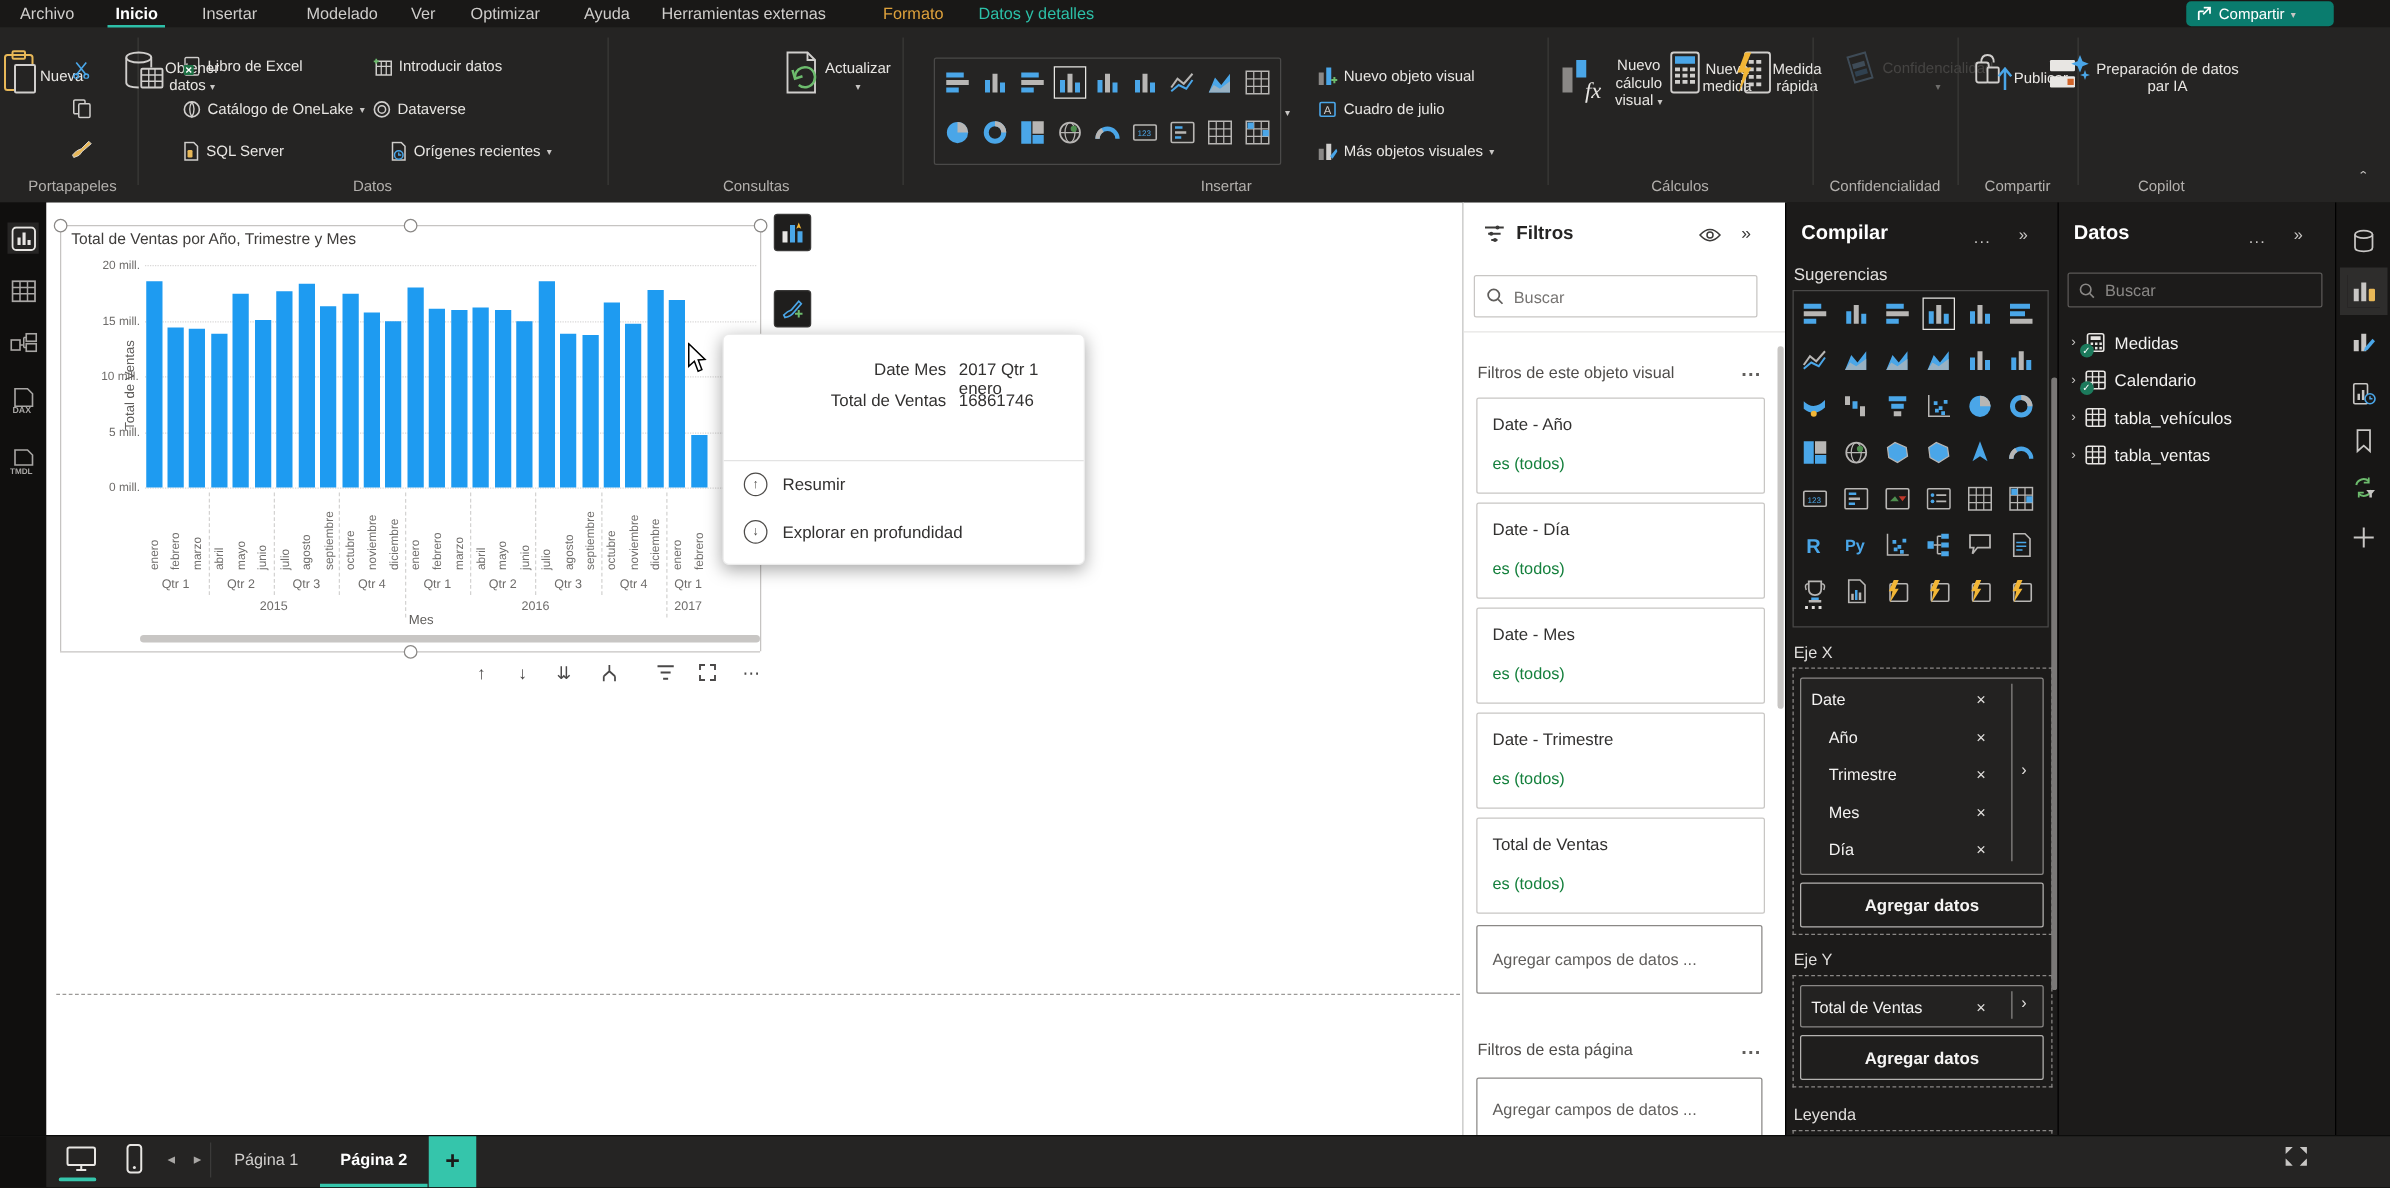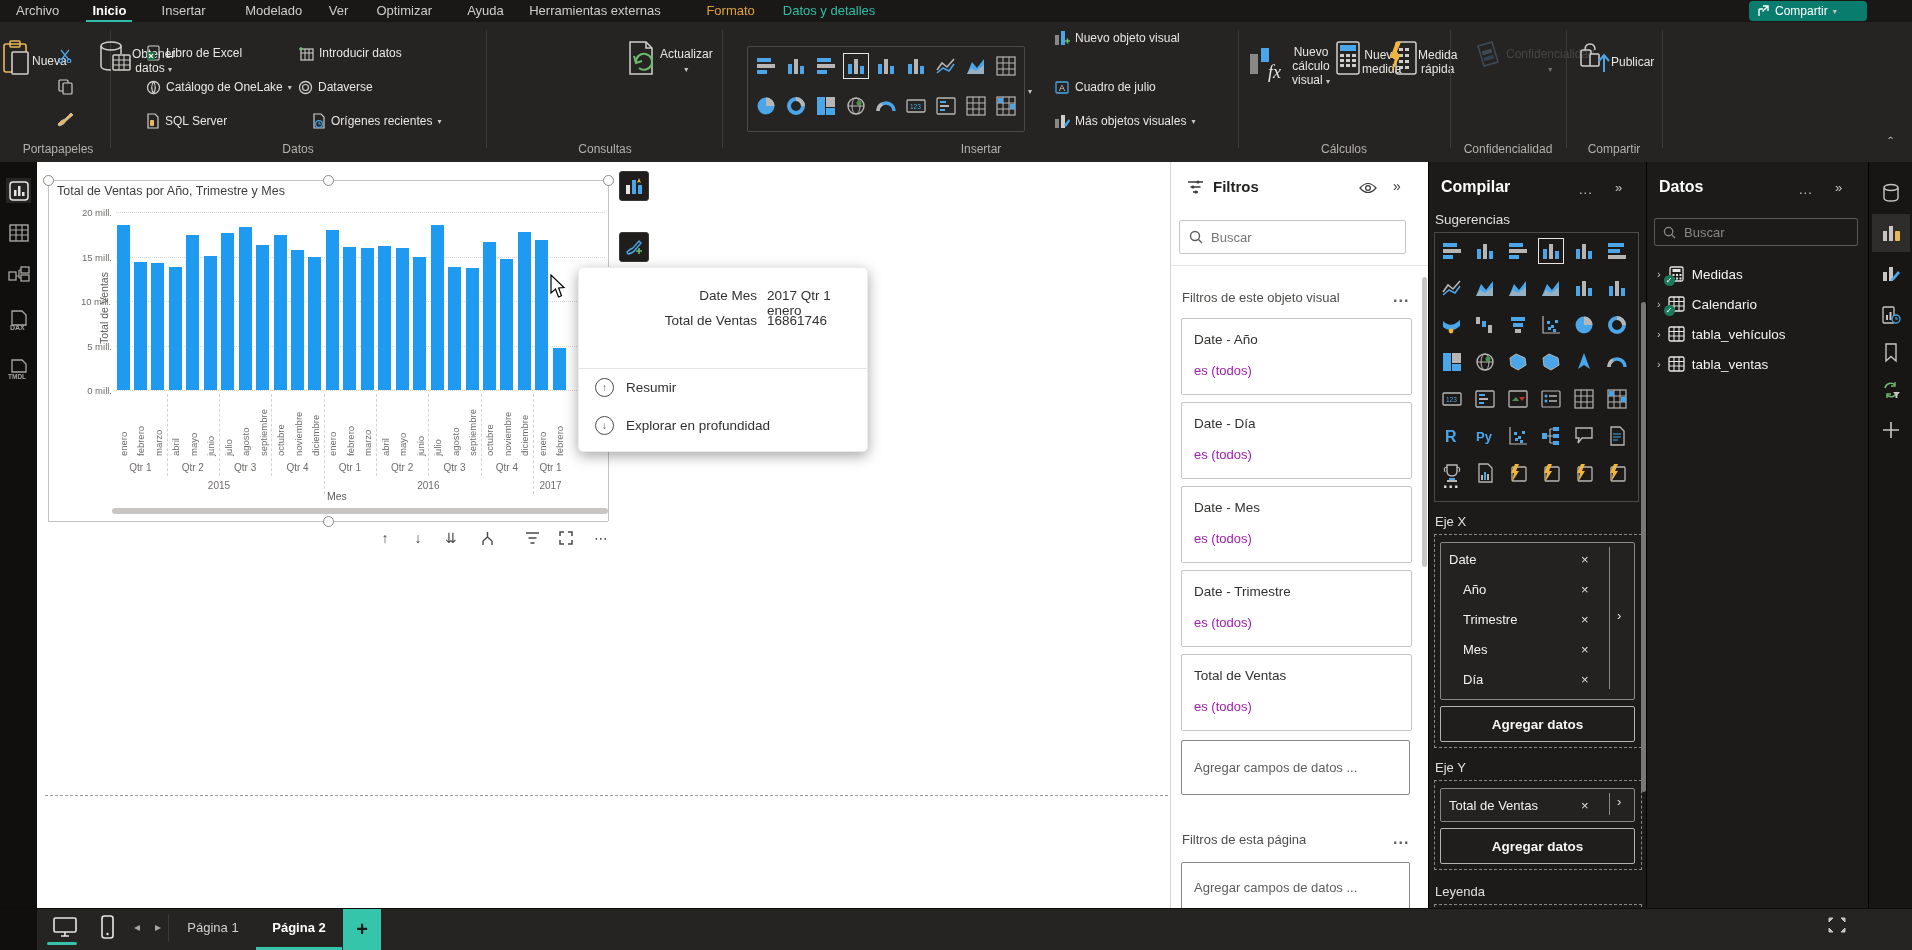--- a/index.html
+++ b/index.html
@@ -55,21 +55,21 @@
   .ttmenu{position:absolute;left:16px;display:flex;align-items:center;gap:12px;font-size:13.5px;color:#323130;}
   .circ-ic{width:17px;height:17px;border:1.4px solid #4d4b49;border-radius:50%;display:flex;align-items:center;justify-content:center;font-size:10px;color:#4d4b49;}
   
   #filters-pane{left:1170px;top:162px;width:258px;height:746px;background:#ffffff;border-left:1px solid #d8d7d6;color:#3b3a39;overflow:hidden;}
   #filters-pane .hdr{position:absolute;left:18px;top:16px;font-size:15px;font-weight:bold;color:#252423;}
   #filters-search{position:absolute;left:8px;top:58px;width:227px;height:34px;border:1px solid #c8c6c4;border-radius:2px;display:flex;align-items:center;gap:8px;padding:0 9px;box-sizing:border-box;}
   #filters-search span{font-size:13px;color:#767472;}
   .fsection{position:absolute;left:11px;font-size:13px;color:#4f4d4b;}
   .fcard{position:absolute;left:10px;width:229px;height:75px;border:1px solid #c8c6c4;border-radius:2px;background:#fff;}
   .fcard .fname{position:absolute;left:12px;top:13px;font-size:13.5px;color:#323130;}
-  .fcard .fval{position:absolute;left:12px;top:44px;font-size:13px;color:#a21caf;}
+  .fcard .fval{position:absolute;left:12px;top:44px;font-size:13px;color:#15803d;}
   .faddbox{position:absolute;left:10px;width:229px;border:1px solid #8a8886;border-radius:2px;background:#fff;
       display:flex;align-items:center;font-size:13px;color:#605e5c;padding-left:12px;box-sizing:border-box;}
   .dots{color:#605e5c;font-weight:bold;letter-spacing:1px;}
   
   #build-pane{left:1428px;top:162px;width:218px;height:746px;background:#1c1b1a;border-left:1px solid #000;overflow:hidden;}
   #data-pane{left:1646px;top:162px;width:222px;height:746px;background:#1c1b1a;border-left:1px solid #000;overflow:hidden;}
   .pane-hdr{position:absolute;left:12px;top:16px;font-size:16px;font-weight:bold;color:#fff;}
   .pane-dots{position:absolute;top:20px;font-size:13px;color:#c8c6c4;letter-spacing:1px;}
   .pane-collapse{position:absolute;top:18px;font-size:13px;color:#c8c6c4;}
   #sugerencias{position:absolute;left:6px;top:50px;font-size:13.5px;color:#e1dfdd;}
@@ -383,21 +383,21 @@
           <div class="vicon" style="left: 246px; top: 47px;">
             <svg width="20" height="20" viewBox="0 0 20 20">
               <rect x="1" y="1" width="18" height="18" fill="none" stroke="#b8b6b4" stroke-width="1.2"></rect>
               <path d="M1 7 L19 7 M1 13 L19 13 M7 1 L7 19 M13 1 L13 19" stroke="#b8b6b4" stroke-width="1"></path>
               <rect x="2" y="2" width="5" height="5" fill="#4aa6e8"></rect>
               <rect x="14" y="8" width="5" height="5" fill="#4aa6e8"></rect>
             </svg>
           </div>
         </div>
       <div class="abs" style="left:304px;top:58px;"><span class="chev">▾</span></div>
-      <div class="smallrow" style="left:330px;top:7px;">
+      <div class="smallrow" style="left:330px;top:30px;">
         <span>
             <svg width="16" height="16" viewBox="0 0 16 16">
               <rect x="1" y="5" width="4" height="10" fill="#8a8886"></rect>
               <rect x="7" y="1" width="4" height="14" fill="#4aa6e8"></rect>
               <path d="M11 11 L16 11 M13.5 8.5 L13.5 13.5" stroke="#6dbb6d" stroke-width="1.6"></path>
             </svg>
           </span>
         <span>Nuevo objeto visual</span>
       </div>
       <div class="smallrow" style="left:330px;top:56px;">
@@ -502,20 +502,35 @@
               <rect x="13" y="14" width="9" height="12" rx="1" fill="#252423" stroke="#d0cecc" stroke-width="1.5"></rect>
               <path d="M27 32 L27 16 M22 21 L27 15 L32 21" fill="none" stroke="#4aa6e8" stroke-width="2"></path>
             </svg>
         </span>
         <span class="blabel">Publicar</span>
       </div>
       <div class="glabel">Compartir</div>
     </div>
     <div class="rdivider" style="left:1662px;"></div>
 
+    <div class="rgroup" style="left:1664px;width:240px;">
+      <div class="bigbtn" style="left:-30px;width:160px;">
+        <span>
+          <svg width="40" height="38" viewBox="0 0 40 38">
+              <rect x="6" y="8" width="20" height="9" rx="1" fill="#e8e6e3"></rect>
+              <rect x="6" y="21" width="20" height="9" rx="1" fill="#e8e6e3"></rect>
+              <rect x="20" y="23" width="5" height="5" fill="#d0642a"></rect>
+              <path d="M30 4 L32 9 L37 11 L32 13 L30 18 L28 13 L23 11 L28 9 Z" fill="#4aa6e8"></path>
+              <path d="M34 16 L35 19 L38 20 L35 21 L34 24 L33 21 L30 20 L33 19 Z" fill="#4aa6e8"></path>
+            </svg>
+        </span>
+        <span class="blabel">Preparación de datos par IA</span>
+      </div>
+      <div class="glabel" style="width:130px;">Copilot</div>
+    </div>
     <div class="abs" style="left:1886px;top:112px;color:#c8c6c4;font-size:11px;transform:scaleY(.8);">⌃</div>
   </div>
 
   <div id="sidebar" class="abs">
       <div class="sideicon" style="top: 16px; background: rgb(38, 37, 36);">
         <svg width="20" height="20" viewBox="0 0 20 20">
           <rect x="1" y="1" width="18" height="18" rx="3" fill="none" stroke="#e8e6e3" stroke-width="1.5"></rect>
           <rect x="5" y="9" width="2.5" height="6" fill="#e8e6e3"></rect>
           <rect x="9" y="5" width="2.5" height="10" fill="#e8e6e3"></rect>
           <rect x="13" y="11" width="2.5" height="4" fill="#e8e6e3"></rect>

